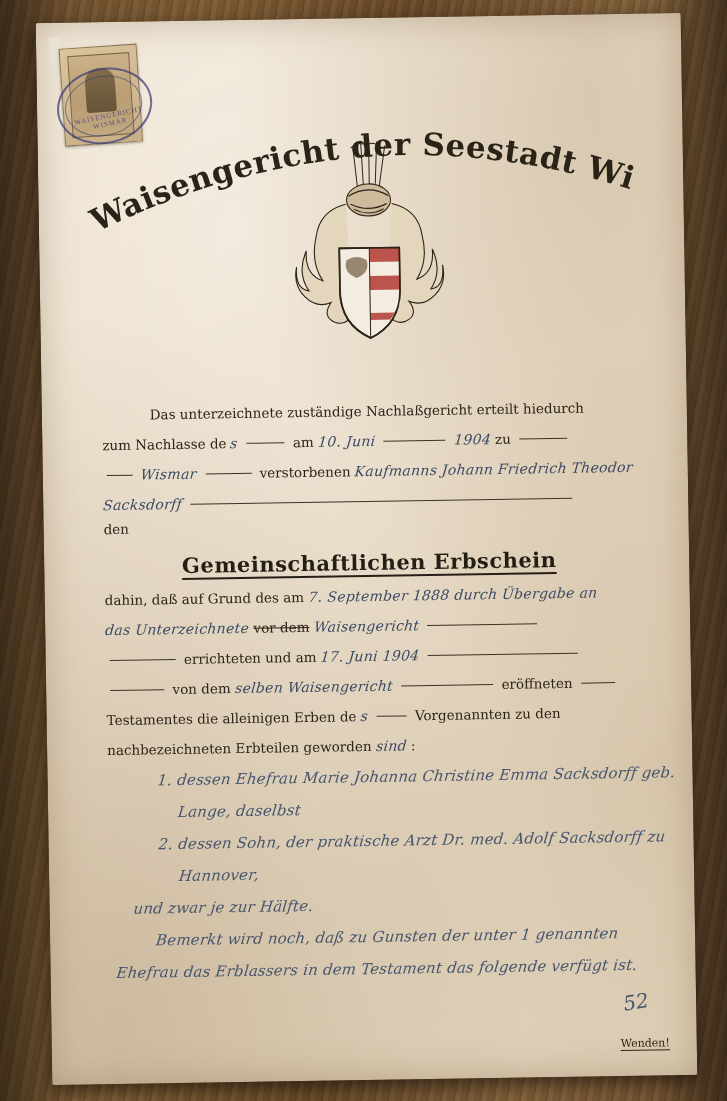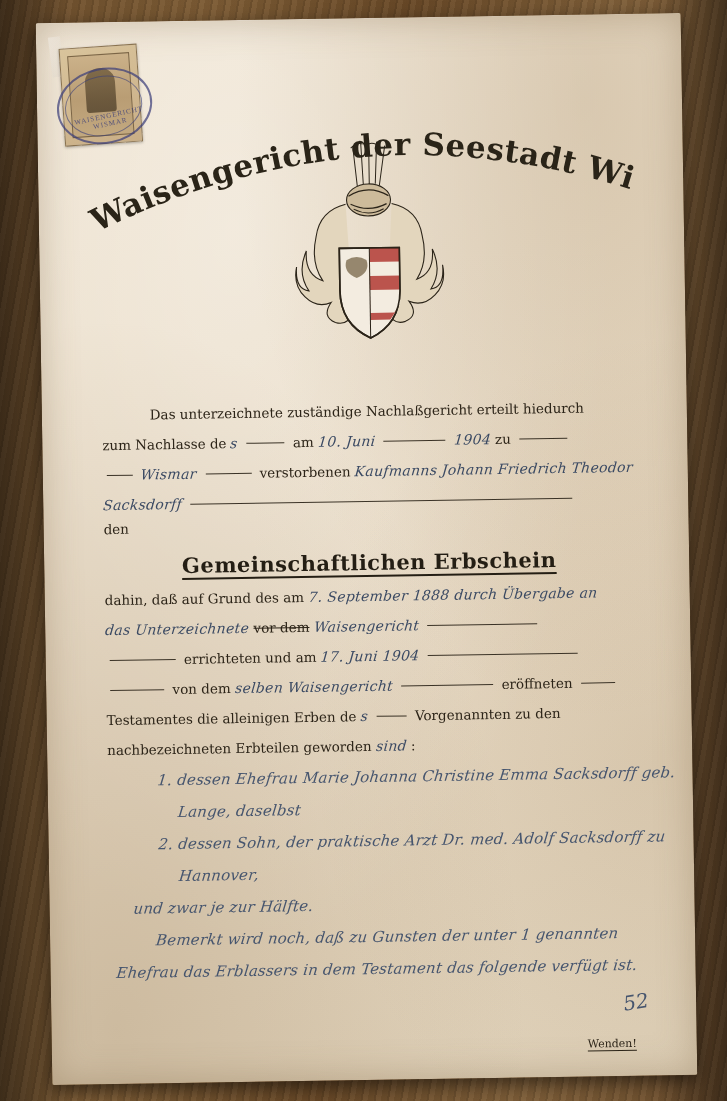--- a/index.html
+++ b/index.html
@@ -231,21 +231,21 @@
     font-size: 15px;
     line-height: 32px;
     white-space: nowrap;
     transform: skewX(-7deg);
     letter-spacing: 0.2px;
   }
   .strike { text-decoration: line-through; margin-top: 13px; }
 
   .wenden {
     position: absolute;
-    right: 60px;
+    right: 27px;
     bottom: 26px;
     font-family: "DejaVu Serif", serif;
     font-size: 11px;
     color: #2c2418;
     text-decoration: underline;
     text-underline-offset: 3px;
   }
   .sig-mark {
     position: absolute;
     right: 48px;

